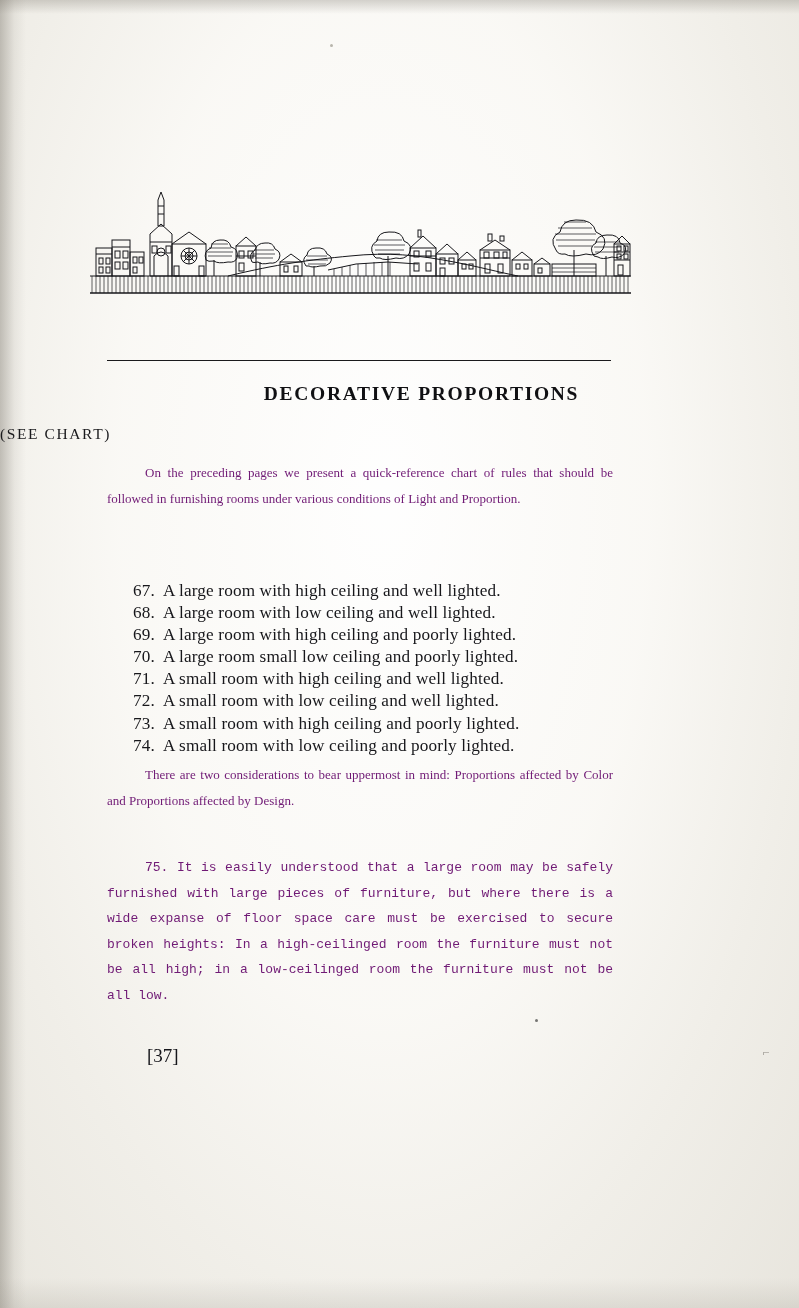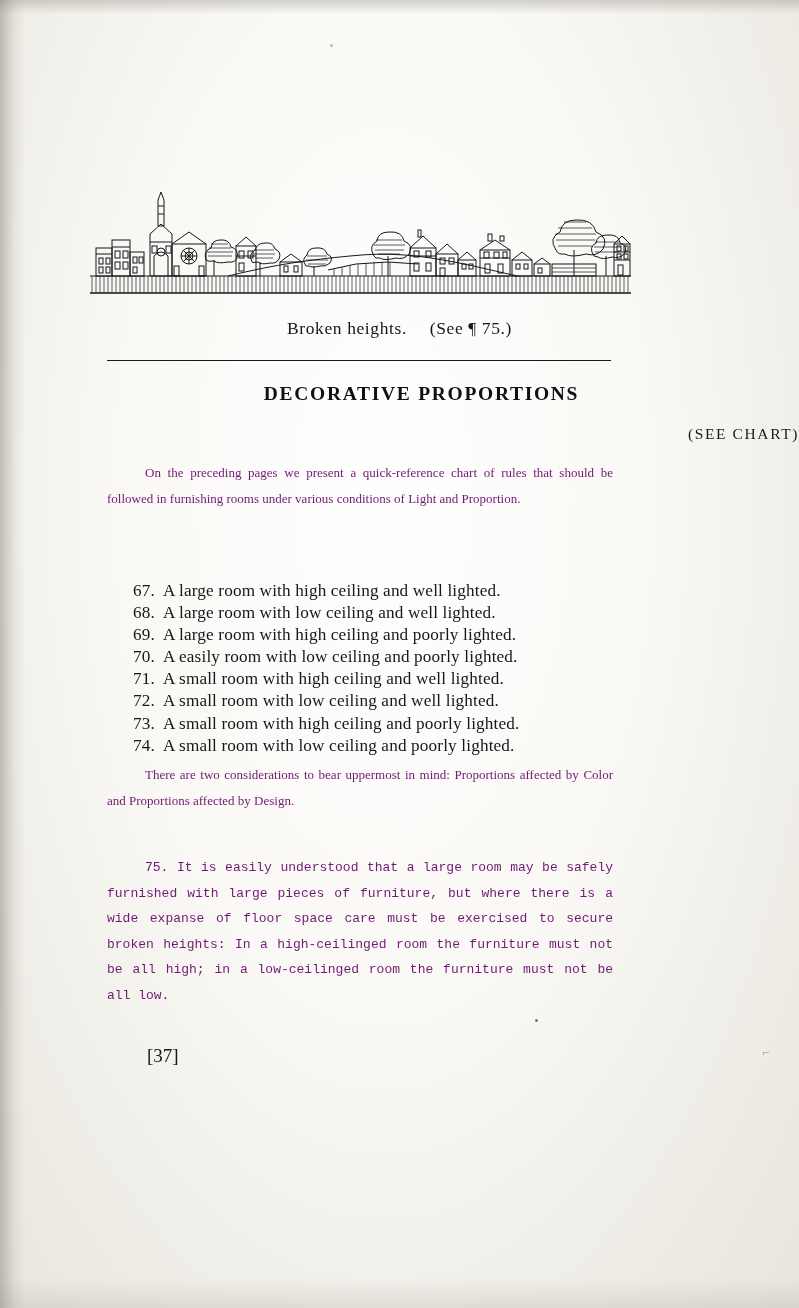--- a/index.html
+++ b/index.html
@@ -94,21 +94,21 @@
     font-weight: bold;
     font-size: 19.5px;
     letter-spacing: 1.7px;
     color: #101013;
     margin-left: 44px;
   }
   .subheading {
     position: absolute;
     left: 0; right: 0;
     top: 425px;
-    text-align: right;
+    text-align: left;
     font-size: 15.5px;
     letter-spacing: 1.6px;
     color: #1a1a1d;
   }
 
   .textblock {
     position: absolute;
     left: 107px;
     width: 506px;
     color: #701a75;
@@ -502,24 +502,20 @@
           <line x1="526" y1="70" x2="542" y2="70"></line>
           <rect x="529" y="56" width="4" height="5"></rect>
           <rect x="536" y="56" width="4" height="5"></rect>
           <rect x="529" y="64" width="4" height="5"></rect>
           <rect x="536" y="64" width="4" height="5"></rect>
           <rect x="530" y="75" width="5" height="10"></rect>
         </g>
       </svg>
     </div>
 
-    <div class="figure-caption">
-      <span class="cap-a">Broken heights.</span>
-      <span>(See ¶ 75.)</span>
-    </div>
 
     <div class="rule"></div>
 
     <div class="heading">DECORATIVE PROPORTIONS</div>
     <div class="subheading">(SEE CHART)</div>
 
     <div class="textblock p1">
       <p><span class="indent"></span><span>On the preceding pages we present a quick-reference chart of rules that should be followed in furnishing rooms under various conditions of Light and Proportion.</span></p>
     </div>
 
@@ -527,21 +523,21 @@
       <div class="list-row">
         <span class="num">67.</span><span>A large room with high ceiling and well lighted.</span>
       </div>
       <div class="list-row">
         <span class="num">68.</span><span>A large room with low ceiling and well lighted.</span>
       </div>
       <div class="list-row">
         <span class="num">69.</span><span>A large room with high ceiling and poorly lighted.</span>
       </div>
       <div class="list-row">
-        <span class="num">70.</span><span>A easily room with low ceiling and poorly lighted.</span>
+        <span class="num">70.</span><span>A large room small low ceiling and poorly lighted.</span>
       </div>
       <div class="list-row">
         <span class="num">71.</span><span>A small room with high ceiling and well lighted.</span>
       </div>
       <div class="list-row">
         <span class="num">72.</span><span>A small room with low ceiling and well lighted.</span>
       </div>
       <div class="list-row">
         <span class="num">73.</span><span>A small room with high ceiling and poorly lighted.</span>
       </div>

